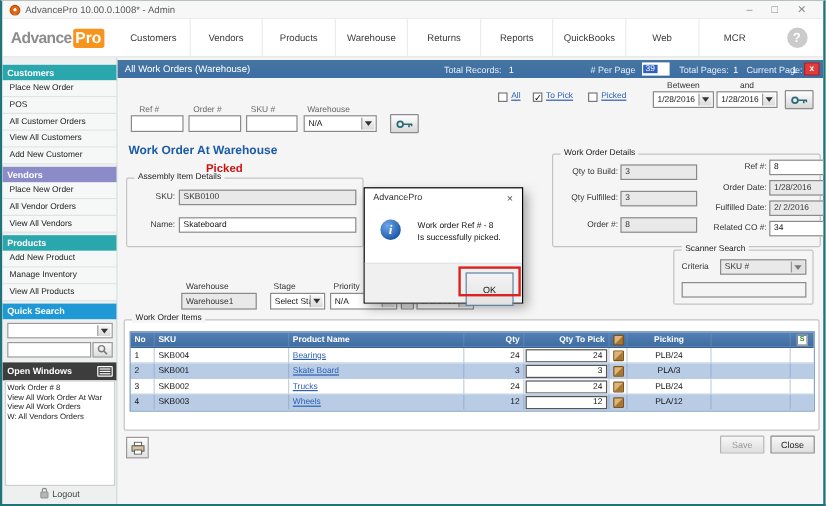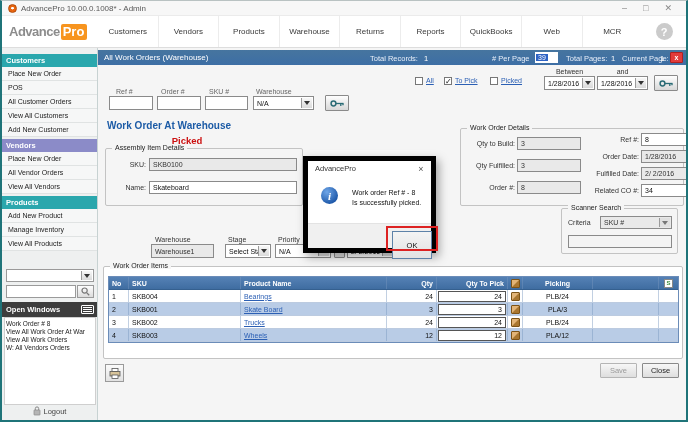--- a/index.html
+++ b/index.html
@@ -118,21 +118,21 @@
 
   
   .drow { position:absolute; display:flex; align-items:center; }
   .dlabel { font-size:7px; color:#333; text-align:right; white-space:nowrap; }
   .dval { position:relative; height:13px; border:1px solid #8a8a8a; background:#fff; font-size:7px;
           color:#111; display:flex; align-items:center; padding:0 3px; }
   .dval.dis { background:#e9e9e9; color:#333; }
 
   
   .dialog { position:absolute; left:301px; top:155px; width:133px; height:97px; background:#fff;
-            border:5px solid #000000; box-shadow:3px 4px 9px rgba(0,0,0,.35); z-index:50; }
+            border:1px solid #000000; box-shadow:3px 4px 9px rgba(0,0,0,.35); z-index:50; }
   .dlgtitle { position:absolute; left:0; top:0; right:0; height:15px; display:flex; align-items:center; }
   .dlgtitle span.t { font-size:7.5px; color:#333; padding-left:7px; }
   .dlgclose { margin-left:auto; width:20px; text-align:center; font-size:9px; color:#555; cursor:default; }
   .dlgfoot { position:absolute; left:0; right:0; top:62px; bottom:0; background:#f0f0f0; border-top:1px solid #e3e3e3; }
   .infoicon { position:absolute; left:13px; top:26px; width:17px; height:17px; border-radius:50%;
               background:radial-gradient(circle at 35% 30%, #6fa6e8, #1c57a8 75%); color:#fff;
               font-family:"Liberation Serif", serif; font-style:italic; font-weight:bold; font-size:11px;
               display:flex; align-items:center; justify-content:center; }
   .dlgmsg { position:absolute; left:44px; top:27px; font-size:7px; color:#111; line-height:10px; white-space:nowrap; }
   .okbtn { position:absolute; left:84px; top:70px; width:40px; height:28px;
@@ -189,20 +189,21 @@
     <div class="shdr purple" style="top:91px;">Vendors</div>
     <div class="sitem" style="top:104px;">Place New Order</div>
     <div class="sitem" style="top:118px;">All Vendor Orders</div>
     <div class="sitem" style="top:132px;">View All Vendors</div>
 
     <div class="shdr teal" style="top:148px;">Products</div>
     <div class="sitem" style="top:161px;">Add New Product</div>
     <div class="sitem" style="top:175px;">Manage Inventory</div>
     <div class="sitem" style="top:189px;">View All Products</div>
 
+    <div class="shdr blue" style="top:205px;">Quick Search</div>
     <div class="scombo" style="top:221px;">
       <span class="arr">
           <i></i>
         </span>
     </div>
     <div class="ssearch" style="top:237px;"></div>
     <div class="sbtn" style="top:237px;">
       <svg width="9" height="9" viewBox="0 0 9 9">
         <circle cx="3.6" cy="3.6" r="2.6" fill="none" stroke="#777" stroke-width="1.2"></circle>
         <line x1="5.6" y1="5.6" x2="8.2" y2="8.2" stroke="#777" stroke-width="1.3"></line>

